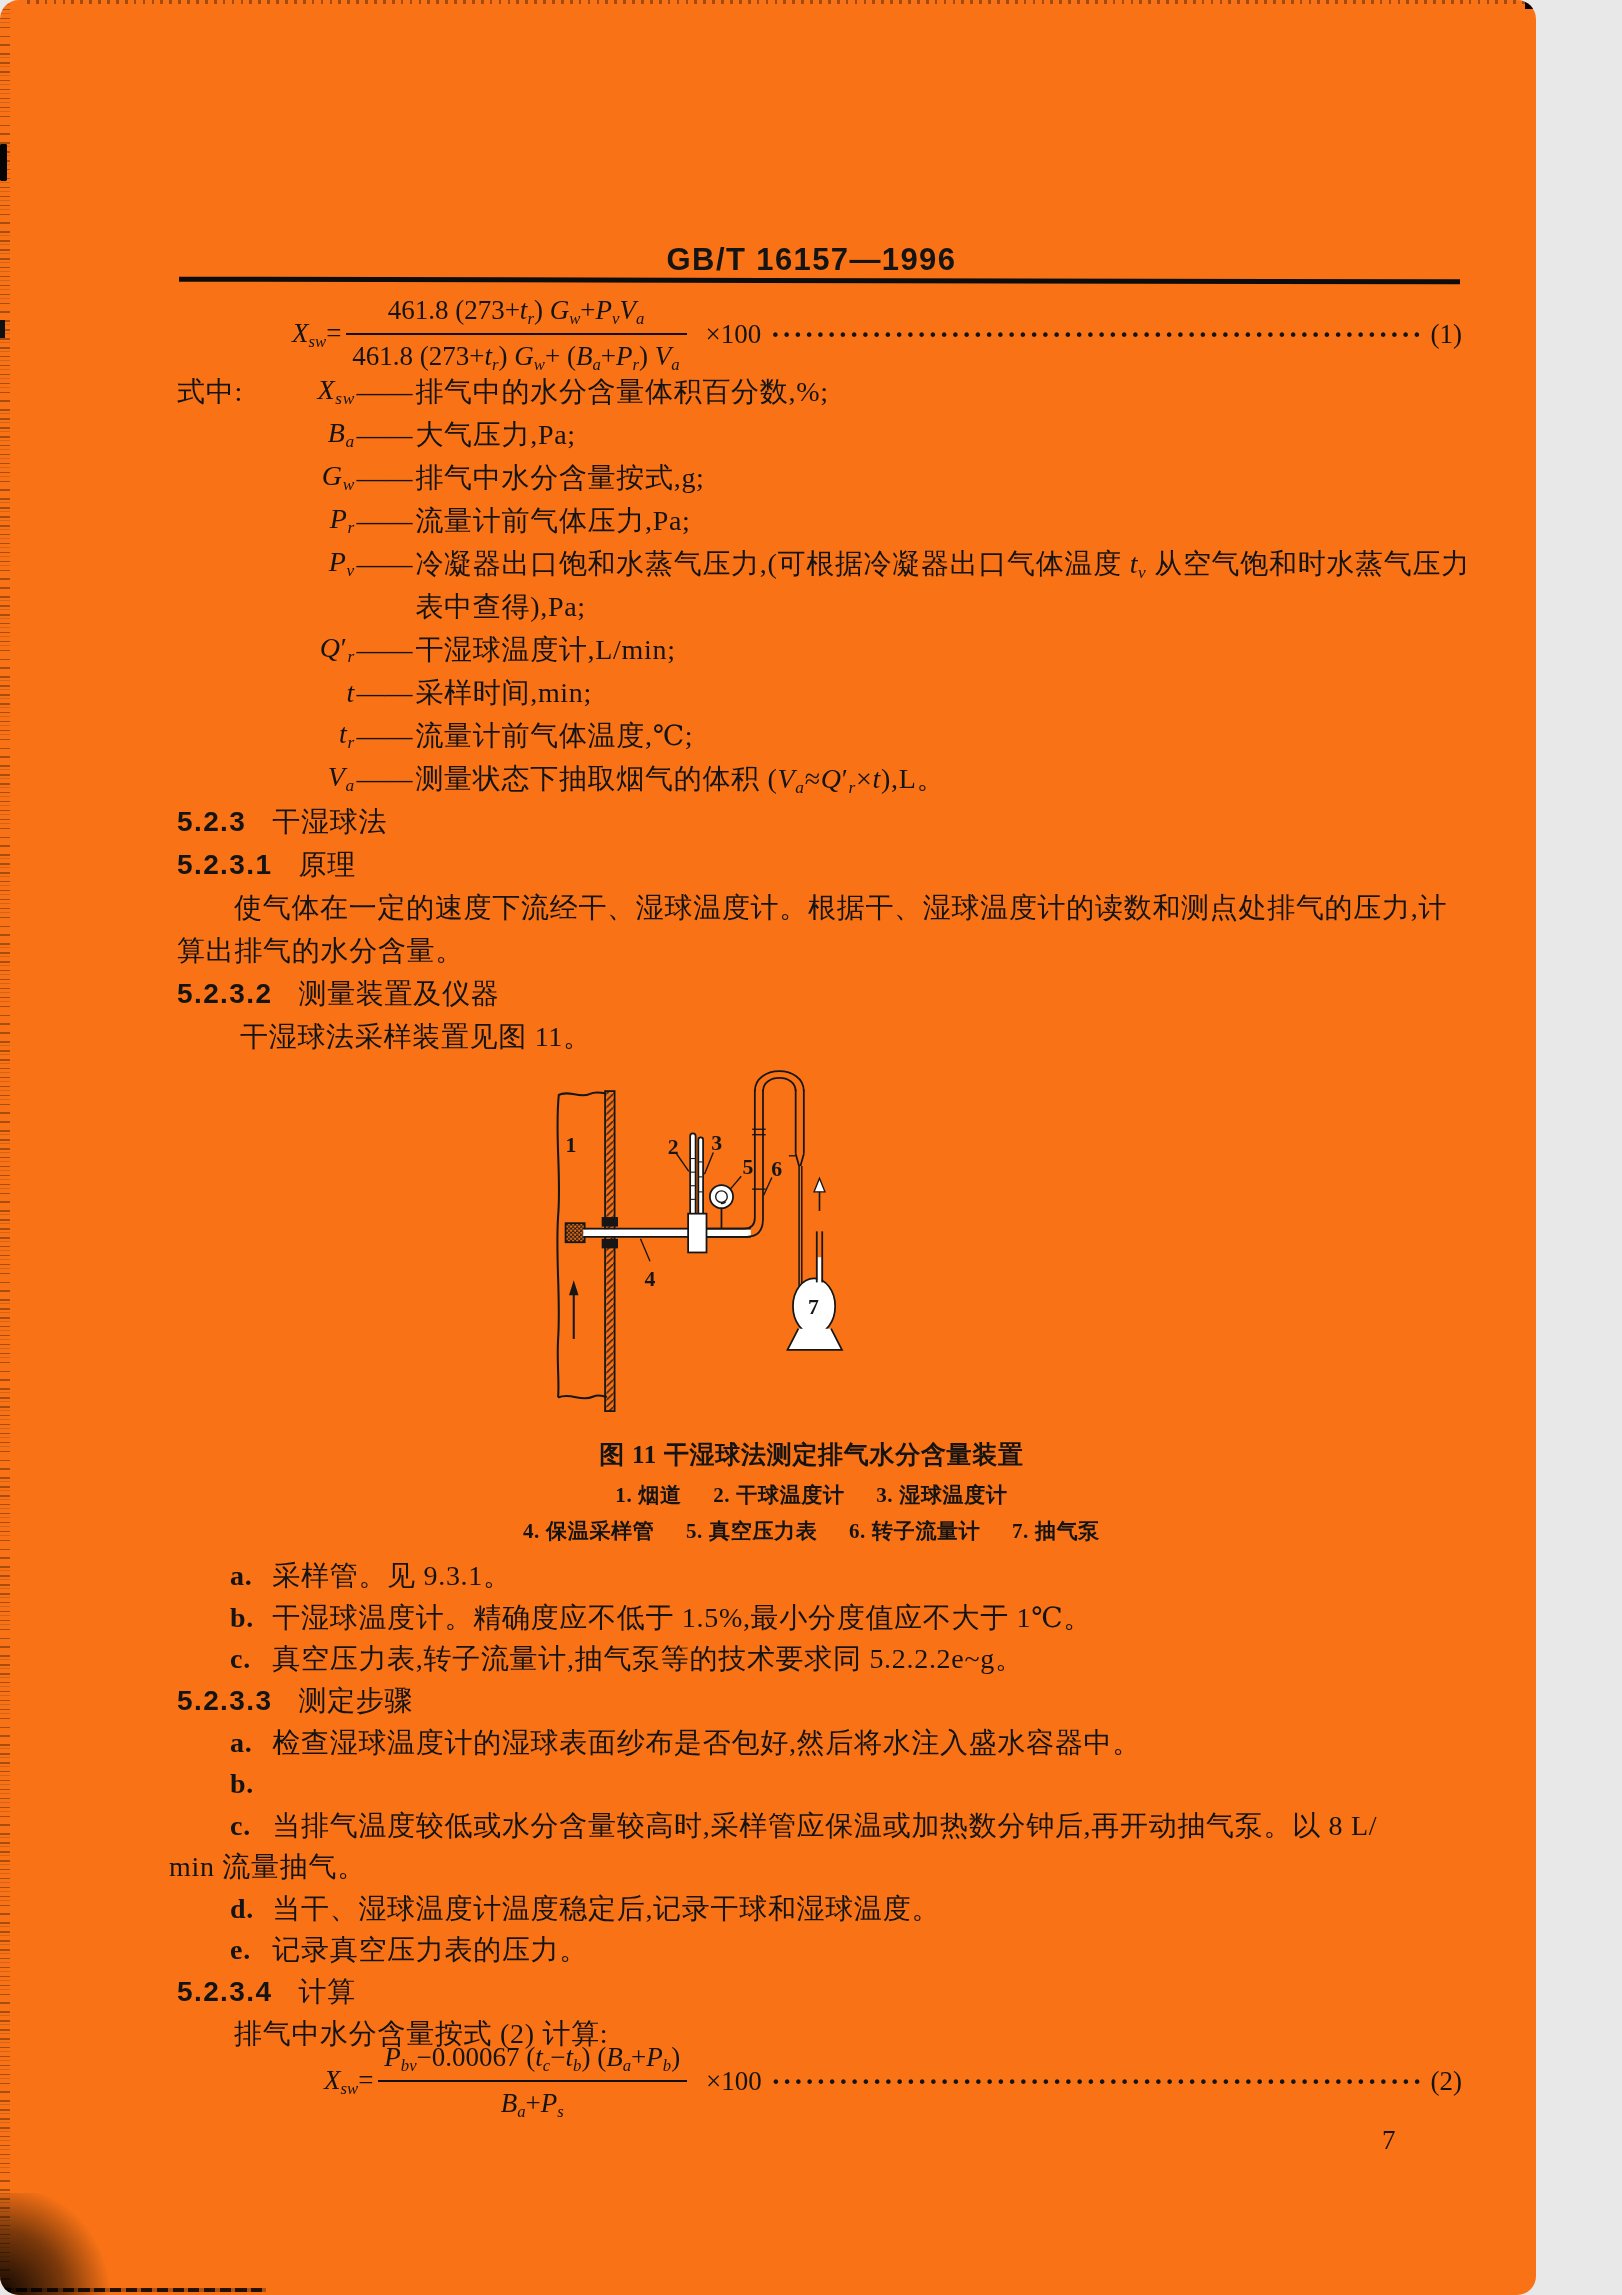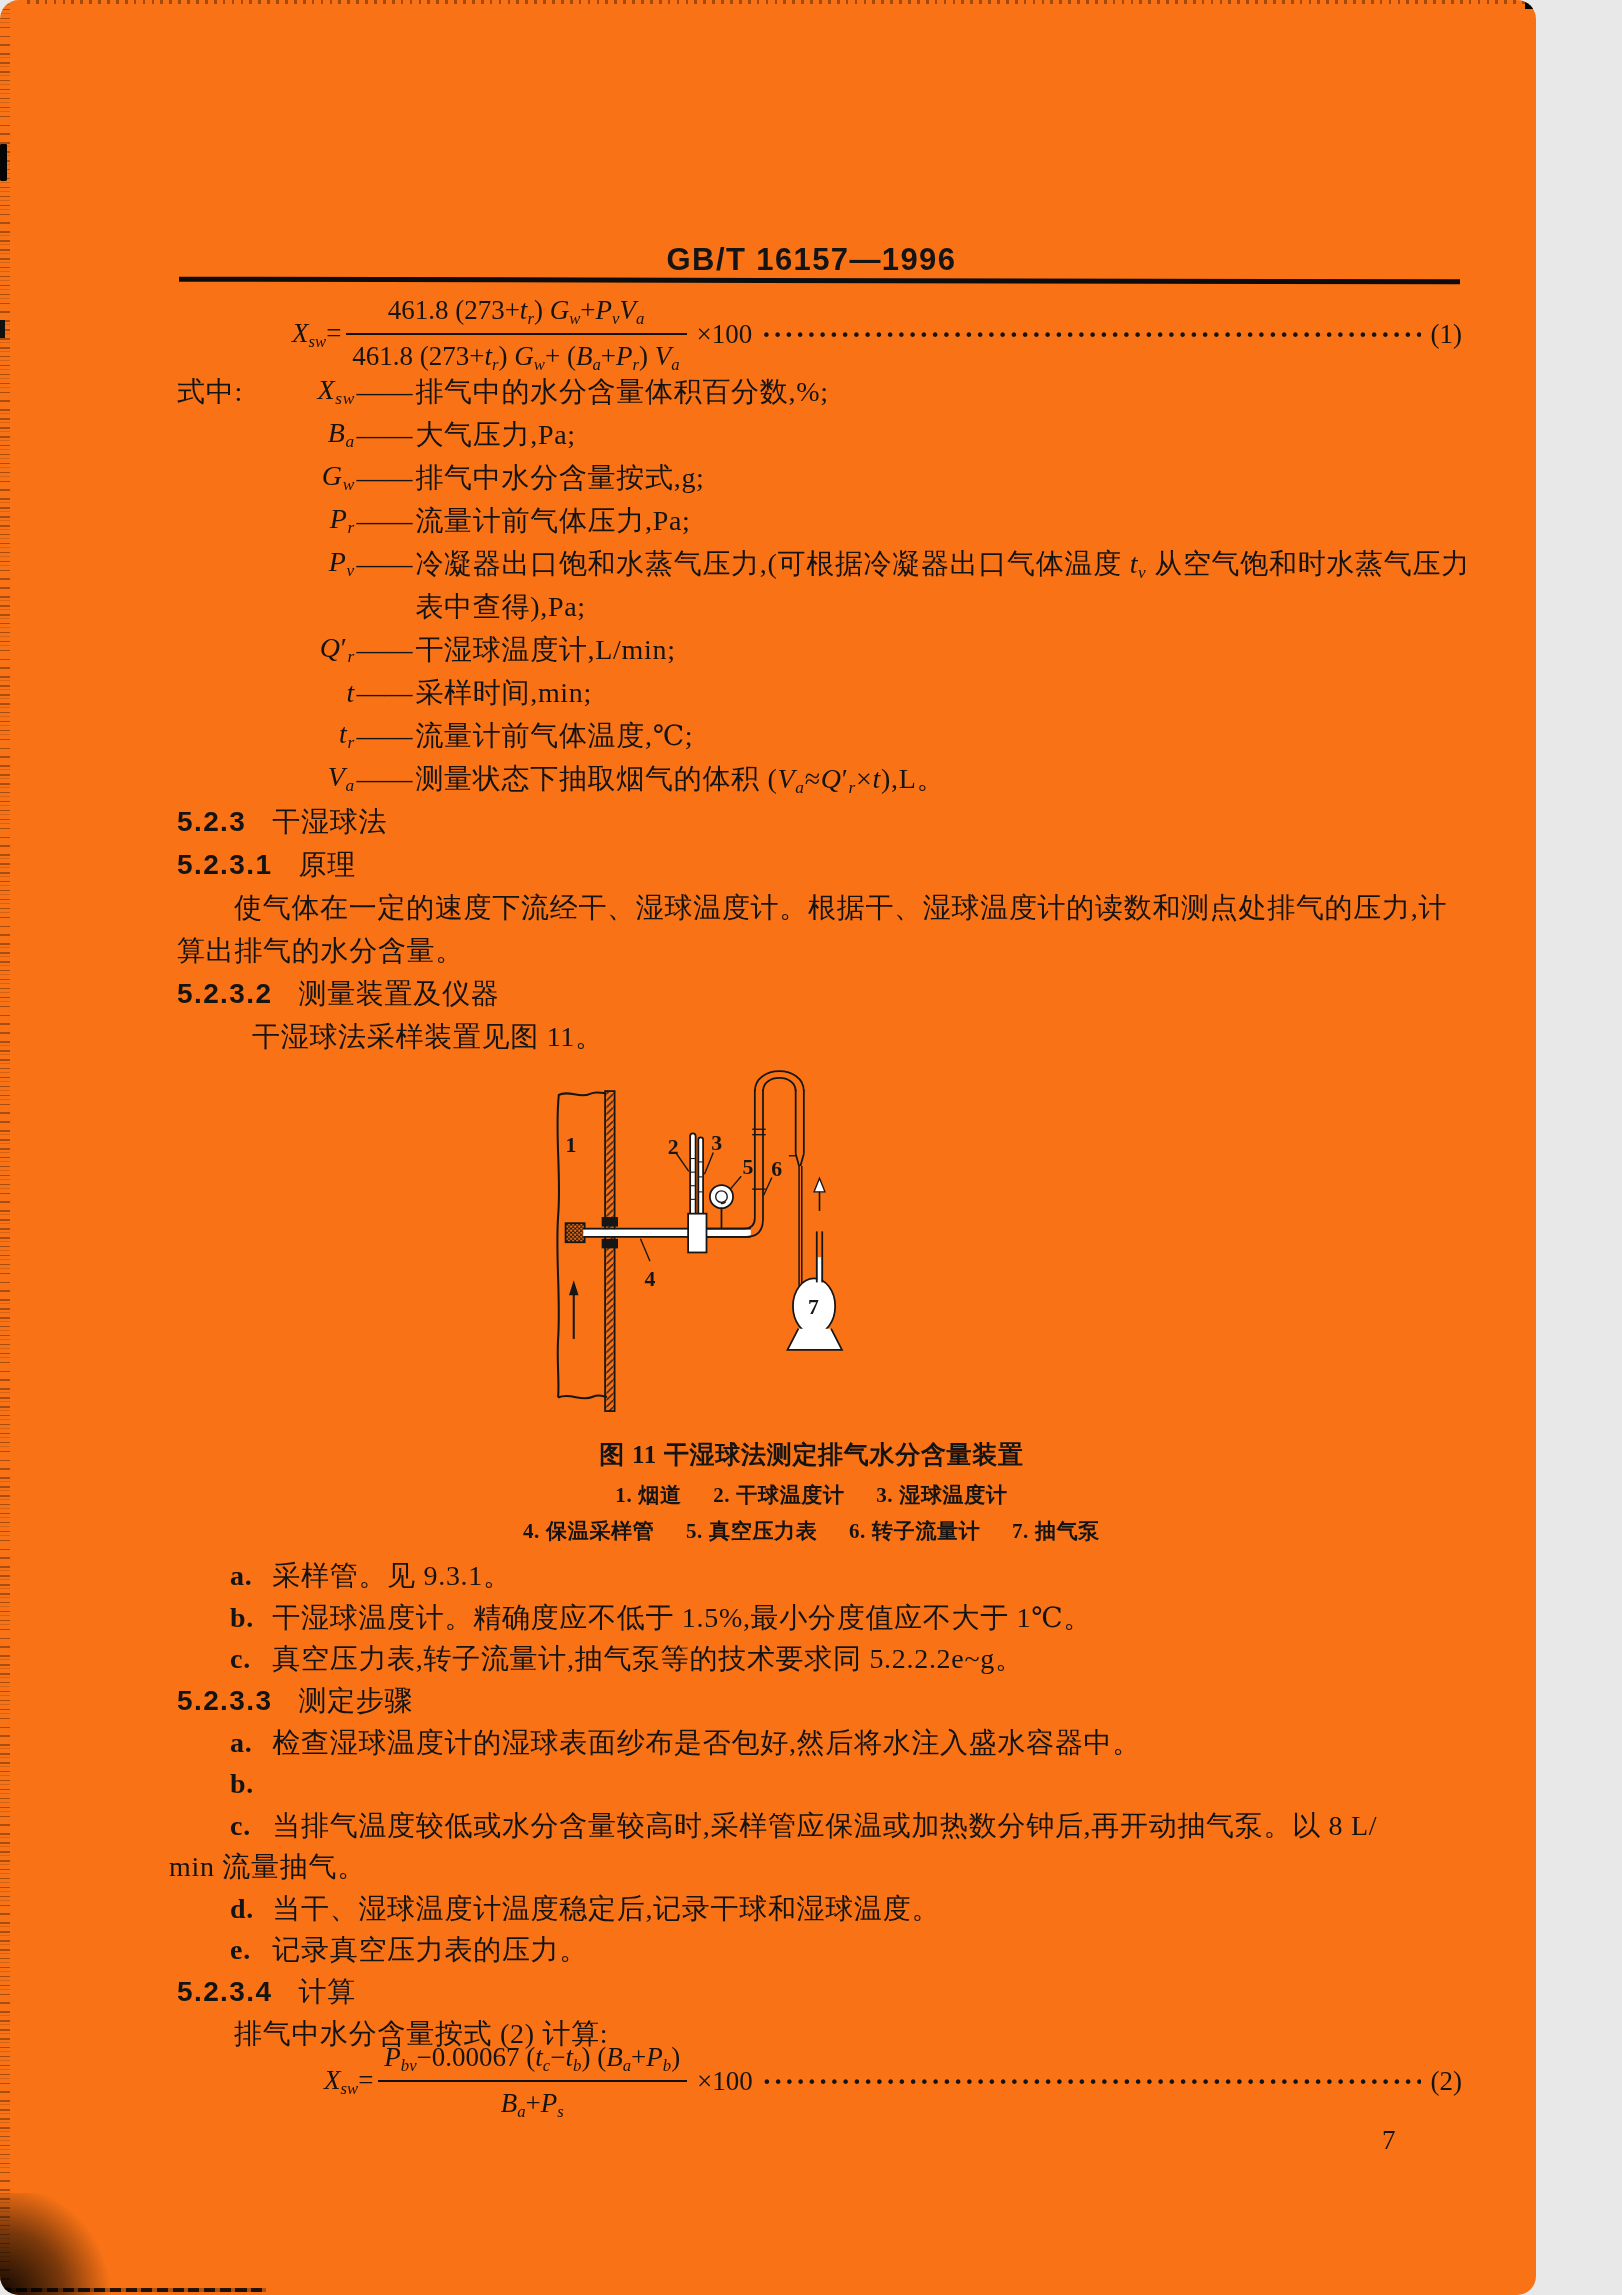--- a/index.html
+++ b/index.html
@@ -31,21 +31,21 @@
   .rule{position:absolute;left:179px;top:278px;width:1281px;height:4.8px;background:#0c0c0c;transform:rotate(0.12deg);}
   
   .formula{
     position:absolute;display:flex;align-items:center;
     font-size:27px;
   }
   .formula .lhs{margin-right:4.1px;}
   .frac{display:inline-flex;flex-direction:column;text-align:center;}
   .frac .num{padding:0 6.8px 4.1px;}
   .frac .den{border-top:2.7px solid #101010;padding:5.5px 6.8px 0;}
-  .mult{margin-left:10px;}
+  .mult{margin-left:19px;}
   .dots{
     flex:1;overflow:hidden;white-space:nowrap;
     font-size:15.7px;letter-spacing:2px;
     margin:0 9.5px;transform:translateY(0.7px);
     font-family:"DejaVu Sans",sans-serif;
   }
   .eqno{font-size:27px;}
   .math i{font-style:italic;}
   sub{font-size:.62em;vertical-align:-0.3em;font-style:italic;}
   
@@ -180,21 +180,21 @@
   <div class="line" style="left:177px;top:844px;">
     <span class="hnum">5.2.3.1</span>
       <span class="htitle">原理</span>
   </div>
   <div class="line" style="left:234px;top:887px;">使气体在一定的速度下流经干、湿球温度计。根据干、湿球温度计的读数和测点处排气的压力,计</div>
   <div class="line" style="left:177px;top:930px;">算出排气的水分含量。</div>
   <div class="line" style="left:177px;top:973px;">
     <span class="hnum">5.2.3.2</span>
       <span class="htitle">测量装置及仪器</span>
   </div>
-  <div class="line" style="left:252px;top:1016px;">干湿球法采样装置见图 11。</div>
+  <div class="line" style="left:240px;top:1016px;">干湿球法采样装置见图 11。</div>
 
   <svg id="fig" width="450" height="371" viewBox="0 0 660 545">
     <defs>
       <pattern id="hatch" patternUnits="userSpaceOnUse" width="10" height="10">
         <path d="M0,10 L10,0" stroke="#161616" stroke-width="2"></path>
       </pattern>
       <pattern id="plughatch" patternUnits="userSpaceOnUse" width="6" height="6">
         <path d="M0,6 L6,0 M0,0 L6,6" stroke="#161616" stroke-width="1.4"></path>
       </pattern>
     </defs>

